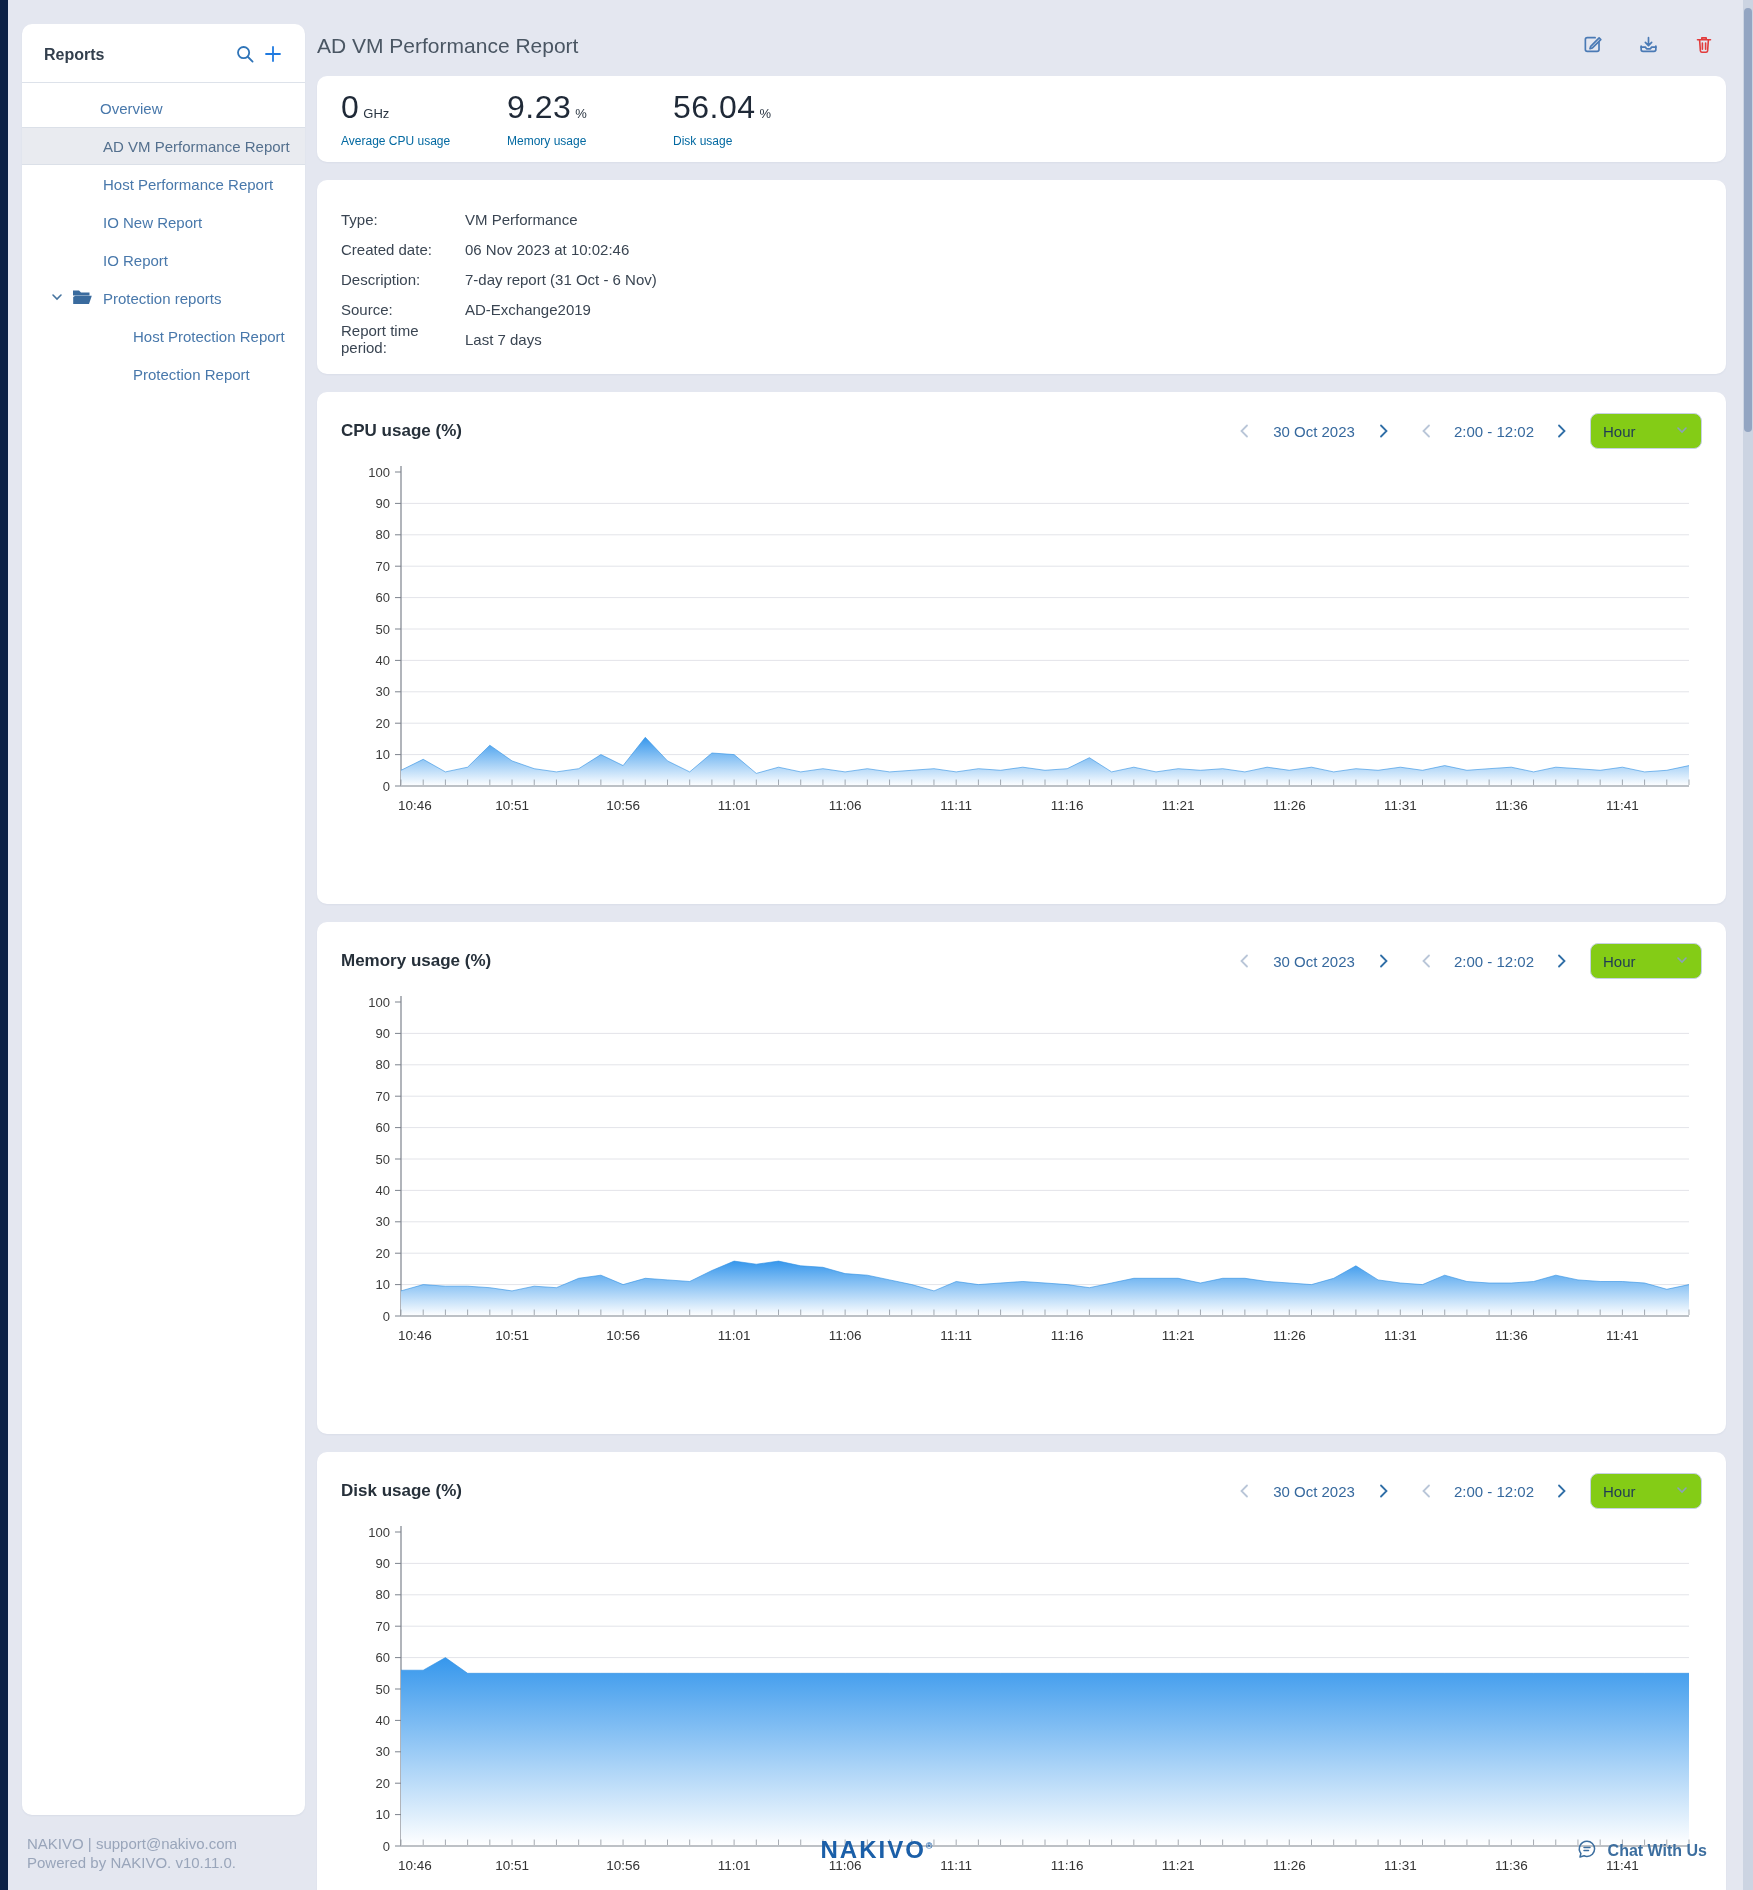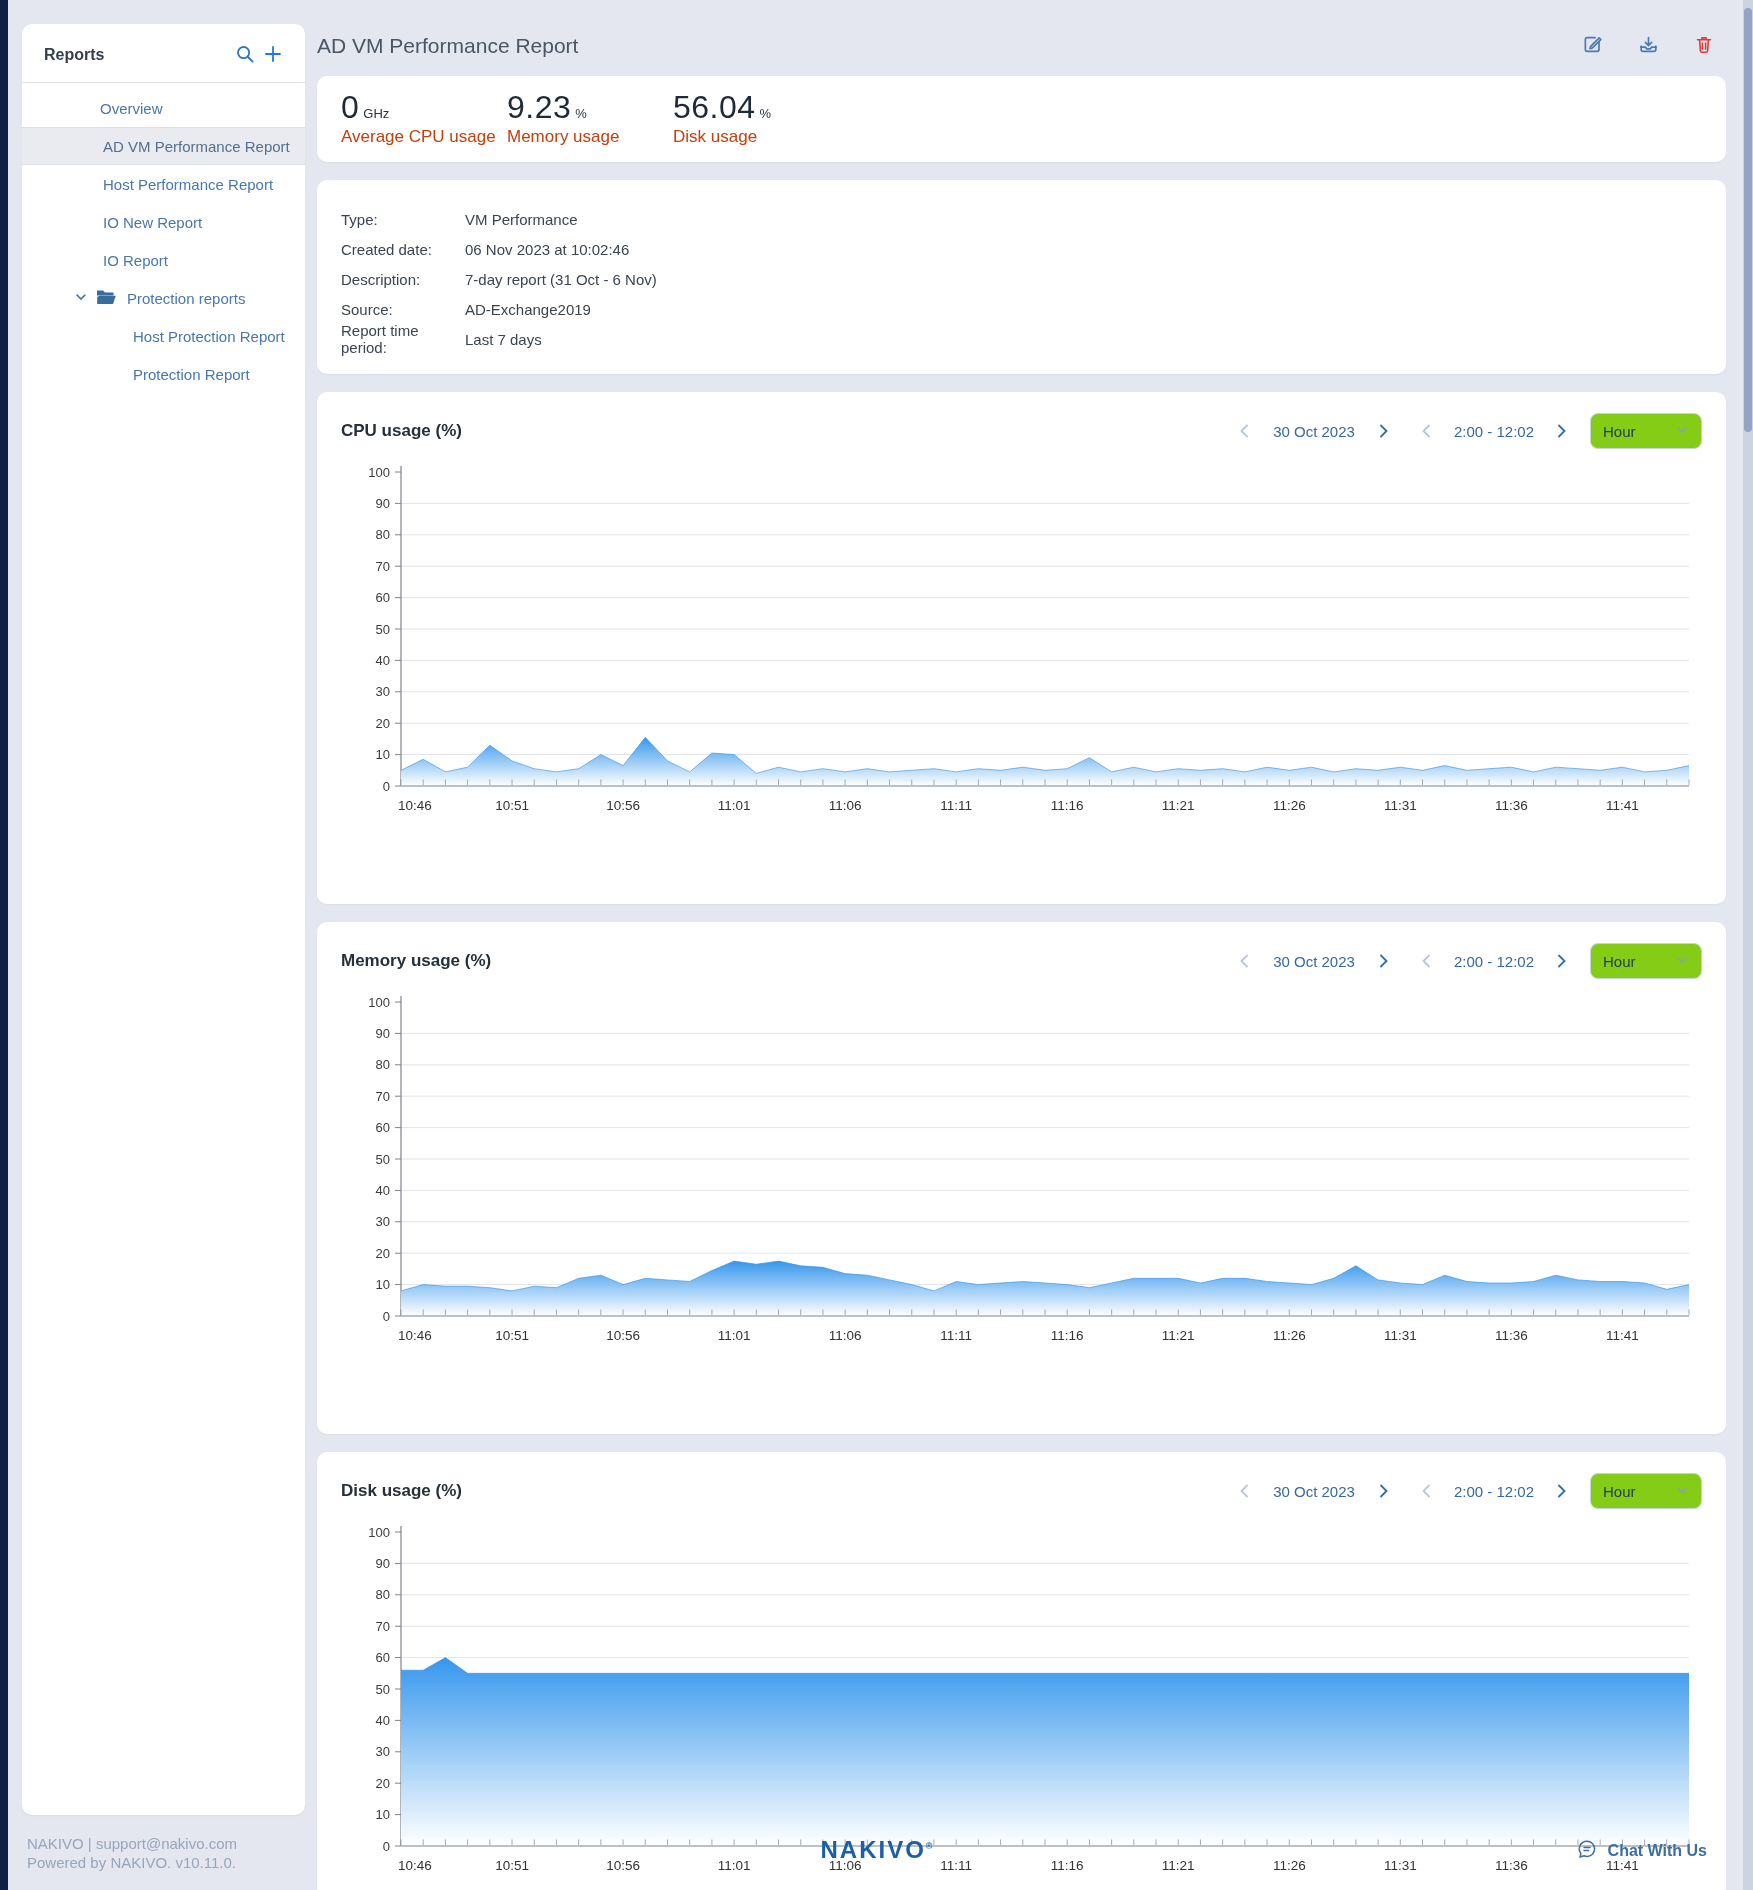--- a/index.html
+++ b/index.html
@@ -15,37 +15,37 @@
   
   .sidebar{position:absolute;left:22px;top:24px;width:283px;height:1791px;background:#fff;border-radius:10px;box-shadow:0 1px 2px rgba(40,60,100,.06);}
   .sidebar-header{display:flex;align-items:center;padding:17px 18px 13px 22px;border-bottom:1px solid #dde2ea;}
   .sidebar-title{flex:1;font-size:16px;font-weight:bold;color:#333f4d;}
   .icon-btn{background:none;border:none;padding:0;margin:0;cursor:pointer;display:flex;align-items:center;justify-content:center;width:28px;height:28px;}
   .nav-list{padding-top:6px;}
   .nav-item{height:38px;display:flex;align-items:center;font-size:15px;color:#4878ab;cursor:pointer;white-space:nowrap;}
   .nav-item.lvl1{padding-left:78px;}
   .nav-item.lvl2{padding-left:81px;}
   .nav-item.lvl3{padding-left:111px;}
-  .nav-item.folder{padding-left:52px;gap:8px;}
+  .nav-item.folder{padding-left:28px;gap:8px;}
   .nav-item.selected{background:#e9ebf0;border-top:1px solid #dbe0e8;border-bottom:1px solid #dbe0e8;color:#54708e;height:36px;}
   .nav-item .flabel{margin-left:2px;}
 
   
   .main{position:absolute;left:317px;top:24px;width:1409px;}
   .page-header{display:flex;align-items:center;height:44px;}
   .page-title{flex:1;font-size:21px;color:#4a5663;}
   .header-actions{display:flex;align-items:center;gap:28px;padding-right:8px;}
   .card{background:#fff;border-radius:10px;box-shadow:0 1px 2px rgba(40,60,100,.05);}
 
   .stats-card{margin-top:8px;height:86px;box-sizing:border-box;padding:13px 24px 0;display:flex;}
   .stat{width:166px;}
   .stat-top{display:flex;align-items:baseline;}
   .stat-value{font-size:32px;color:#1f2937;letter-spacing:.5px;}
   .stat-unit{font-size:13px;color:#2a3542;margin-left:4px;}
-  .stat-label{font-size:17px;color:#c2410c;margin-top:1px;}
+  .stat-label{font-size:12px;color:#0369a1;margin-top:8px;}
 
   .info-card{margin-top:18px;height:194px;box-sizing:border-box;padding:24px 24px 0;}
   .info-row{display:flex;align-items:center;height:30px;font-size:15px;color:#3a4552;}
   .info-label{width:124px;}
 
   .panel{margin-top:18px;height:512px;box-sizing:border-box;padding:20px 24px 0;}
   .panel-header{display:flex;align-items:center;height:38px;}
   .panel-title{flex:1;font-size:17px;font-weight:bold;color:#26303a;}
   .controls{display:flex;align-items:center;}
   .chev-btn{background:none;border:none;padding:0;width:30px;height:30px;display:flex;align-items:center;justify-content:center;cursor:pointer;}

